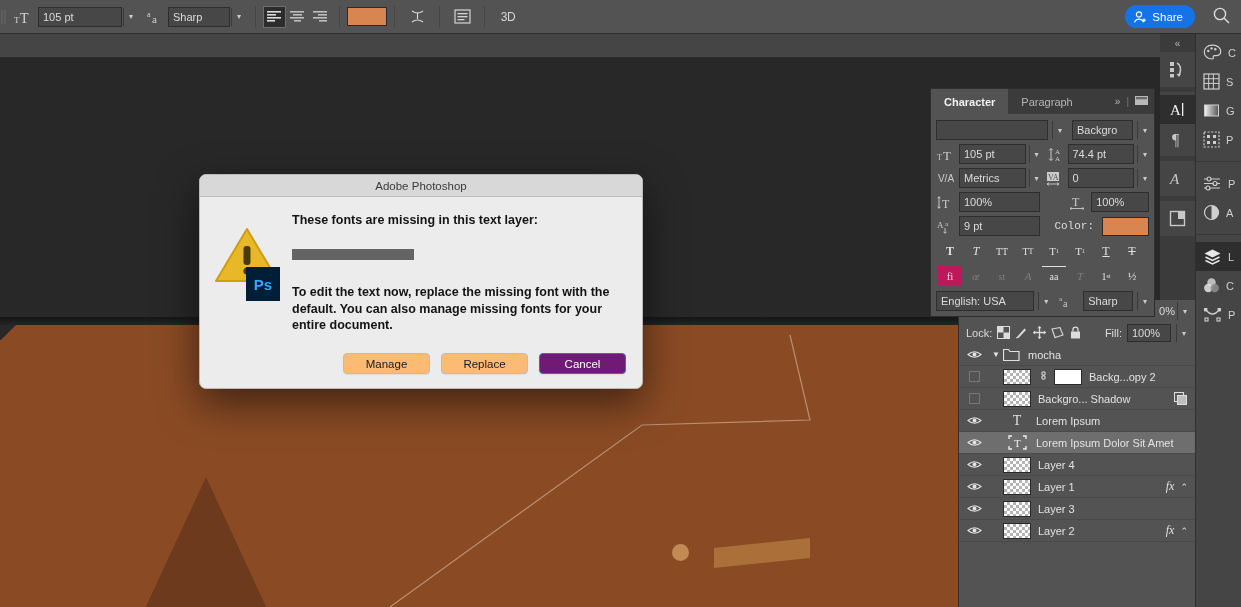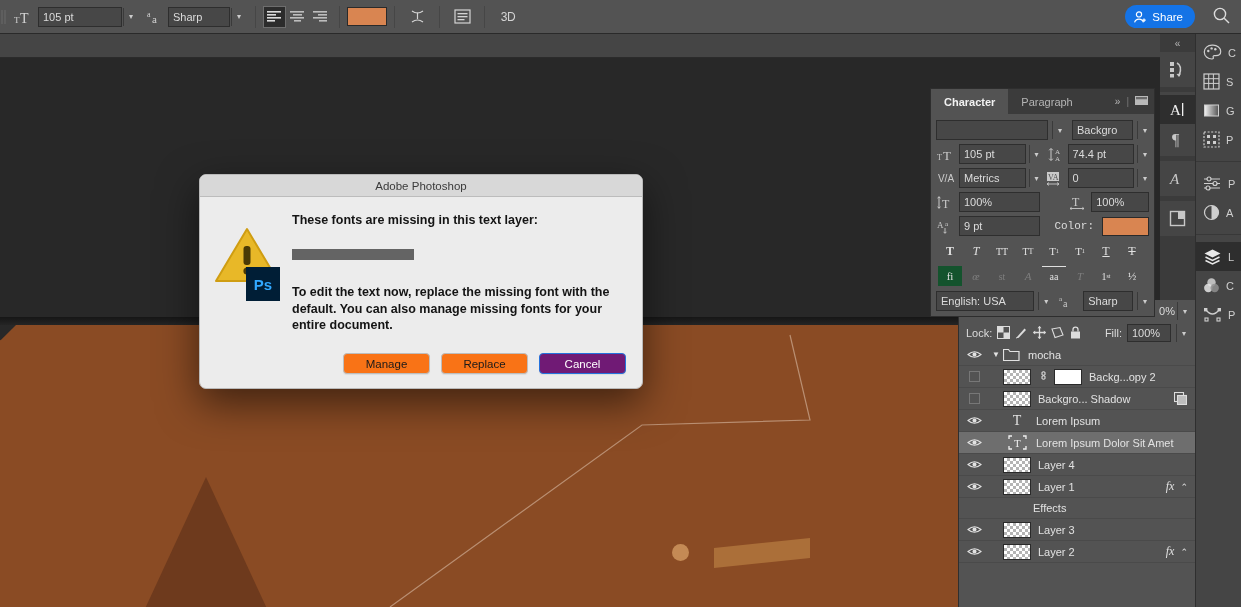--- a/index.html
+++ b/index.html
@@ -129,21 +129,21 @@
   .redacted {
     width: 122px; height: 11px; background: #646464; margin: 22px 0 24px 0;
   }
   .mt-body { font-size: 12.5px; font-weight: bold; color: #141414; line-height: 1.32; }
   .modal-buttons {
     position: absolute; right: 16px; bottom: 14px;
     display: flex; gap: 11px;
   }
   .btn {
     min-width: 87px; height: 21px; border-radius: 4px;
-    background: #f97316; border: 1px solid #bdbdbd;
+    background: #fdba74; border: 1px solid #bdbdbd;
     font-size: 11.5px; color: #1a1a1a;
     display: flex; align-items: center; justify-content: center;
     box-shadow: 0 1px 1px rgba(0,0,0,0.07);
   }
   .btn.primary { background: #701a75; border-color: #2472dd; color: #fff; }
 
   
   .icon-rail {
     position: absolute; right: 46px; top: 34px; width: 35px; height: 573px;
     background: #3b3b3b;
@@ -190,21 +190,21 @@
   .cp-body { padding: 6px 5px 0 5px; }
   .cp-row { display: flex; align-items: center; gap: 4px; margin-bottom: 4px; }
   .cp-lbl { width: 20px; flex: none; color: #cacaca; display: flex;
     align-items: center; justify-content: center; }
   .cp-half { display: flex; align-items: center; gap: 3px; width: 50%; }
   .cp-opt-row { display: flex; gap: 2px; margin: 5px 0 3px 2px; }
   .cp-opt {
     width: 24px; height: 20px; display: flex; align-items: center; justify-content: center;
     color: #e0e0e0; font-size: 12px;
   }
-  .cp-opt.on { background: #14532d; }
+  .cp-opt.on { background: #be185d; }
   .cp-opt.dim { color: #7e7e7e; }
   .cp-color-label { color: #dcdcdc; font-size: 11px; margin-right: 5px; font-family: Liberation Mono, monospace; }
   .cp-color-sw { flex: 1; height: 19px; border: 1px solid #2a2a2a; }
 
   
   .layers-panel {
     position: absolute; left: 958px; top: 300px; width: 237px; height: 307px;
     background: #535353; border-left: 1px solid #2f2f2f;
   }
   .lp-hidden-row {
@@ -654,25 +654,20 @@
       </span>
       <span class="lr-indent"></span>
       <span class="thumb"></span>
       <span class="lr-name">Layer 1</span>
       <span class="lr-fx">
         <span>fx</span>
         <span style="font-size:9px;font-style:normal">⌃</span>
       </span>
     </div>
 
-    <div class="fx-child">
-      <span class="eye"></span>
-      <span style="width:44px"></span>
-      <span>Effects</span>
-    </div>
 
 
     <div class="layer-row">
       <span class="eye">
         <svg width="15" height="11" viewBox="0 0 15 11">
             <path d="M1 5.5 Q7.5 0 14 5.5 Q7.5 11 1 5.5z" fill="none" stroke="#e2e2e2" stroke-width="1.1"></path>
             <circle cx="7.5" cy="5.5" r="2" fill="#e2e2e2"></circle>
           </svg>
       </span>
       <span class="lr-indent"></span>

